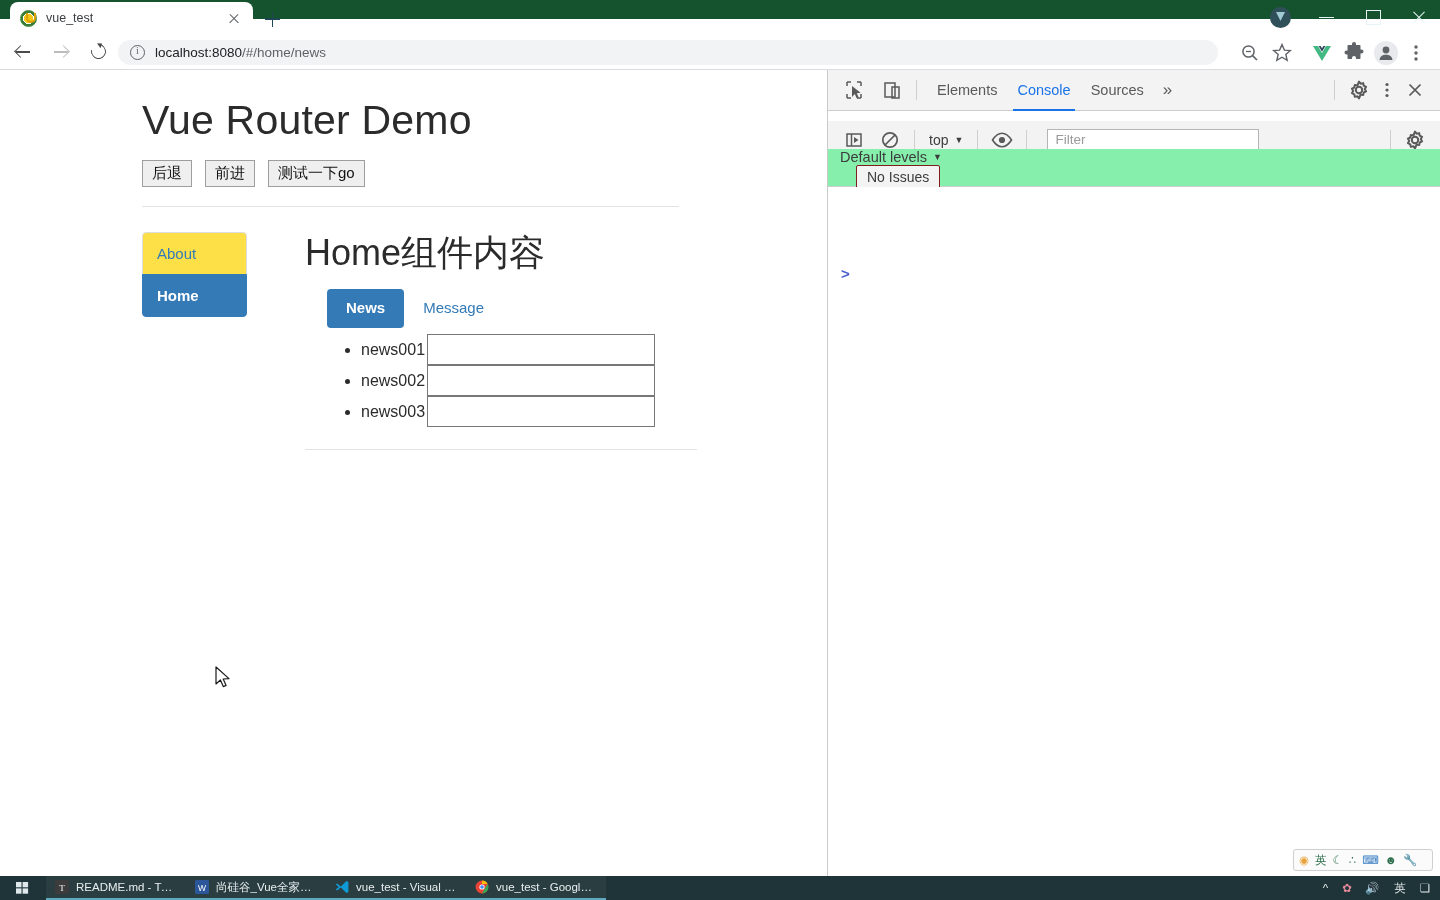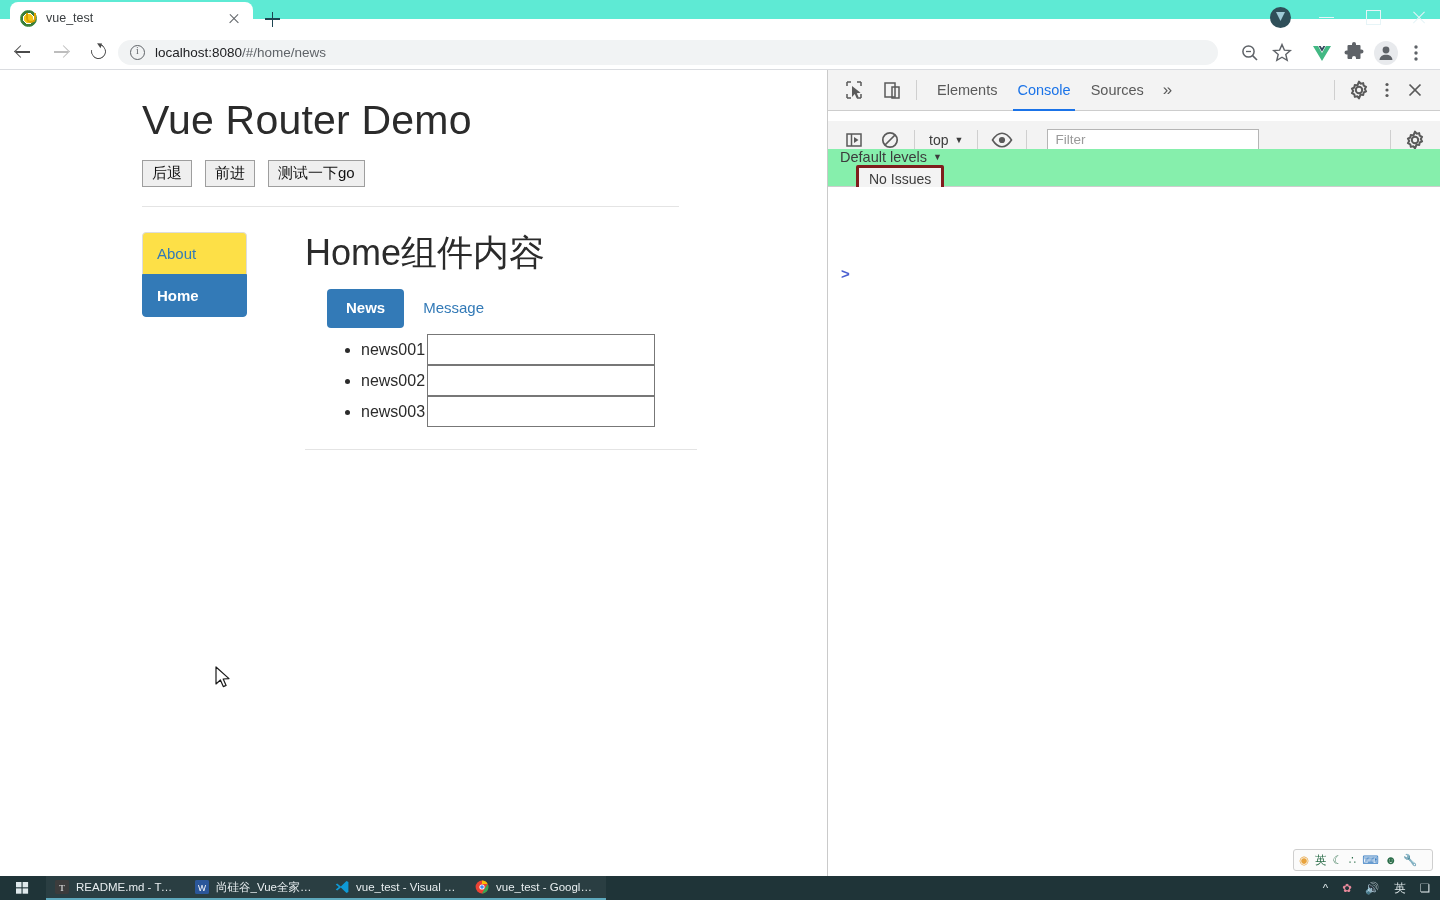--- a/index.html
+++ b/index.html
@@ -10,21 +10,21 @@
     font-family: "Liberation Sans", sans-serif;
     background: #ffffff;
   }
 
   
   #chrome-window { position: absolute; left:0; top:0; width:1440px; height:876px; }
 
   
   .tabstrip {
     position: absolute; left:0; top:0; width:1440px; height:19px;
-    background:#5eead4;
+    background:#14532d;
   }
   .tab {
     position:absolute; left:10px; top:2px; width:243px; height:32px;
     background:#ffffff; border-radius:8px 8px 0 0;
     display:flex; align-items:center; padding:0 10px;
   }
   .tab-favicon {
     width:17px; height:17px; border-radius:50%;
     background: radial-gradient(circle at 50% 50%, #f5c518 0 42%, #ffffff 43% 52%, #3a7d3a 53% 100%);
     border:1.5px solid #3f8a3f;
@@ -250,21 +250,21 @@
   }
   .filter-box span{ font-size:13.5px; color:#9a9a9a; }
 
   .dt-row3{
     position:absolute; left:0; top:79px; width:613px; height:38px;
     background:#86efac; border-bottom:1px solid #cdcdcd;
     display:flex; align-items:flex-start; padding-left:12px;flex-direction:column;
   }
   .lvl-sel{ display:flex; align-items:center; font-size:14.5px; color:#3c3c3c; cursor:pointer; }
   .issues-btn{
-    margin-left:16px; border:3px solid #7f1d1d; background:#f3f3f3; border-radius:2px;
+    margin-left:16px; border:1px solid #7f1d1d; background:#f3f3f3; border-radius:2px;
     font-size:14px; color:#3c3c3c; padding:3px 10px; cursor:pointer;
     font-family:"Liberation Sans", sans-serif;
   }
   .console-area{
     position:absolute; left:0; top:117px; width:613px; height:689px; background:#fff;
   }
   .prompt{
     position:absolute; left:13px; top:78px; font-size:15px; color:#4a5fd0; font-weight:bold;
   }
 

